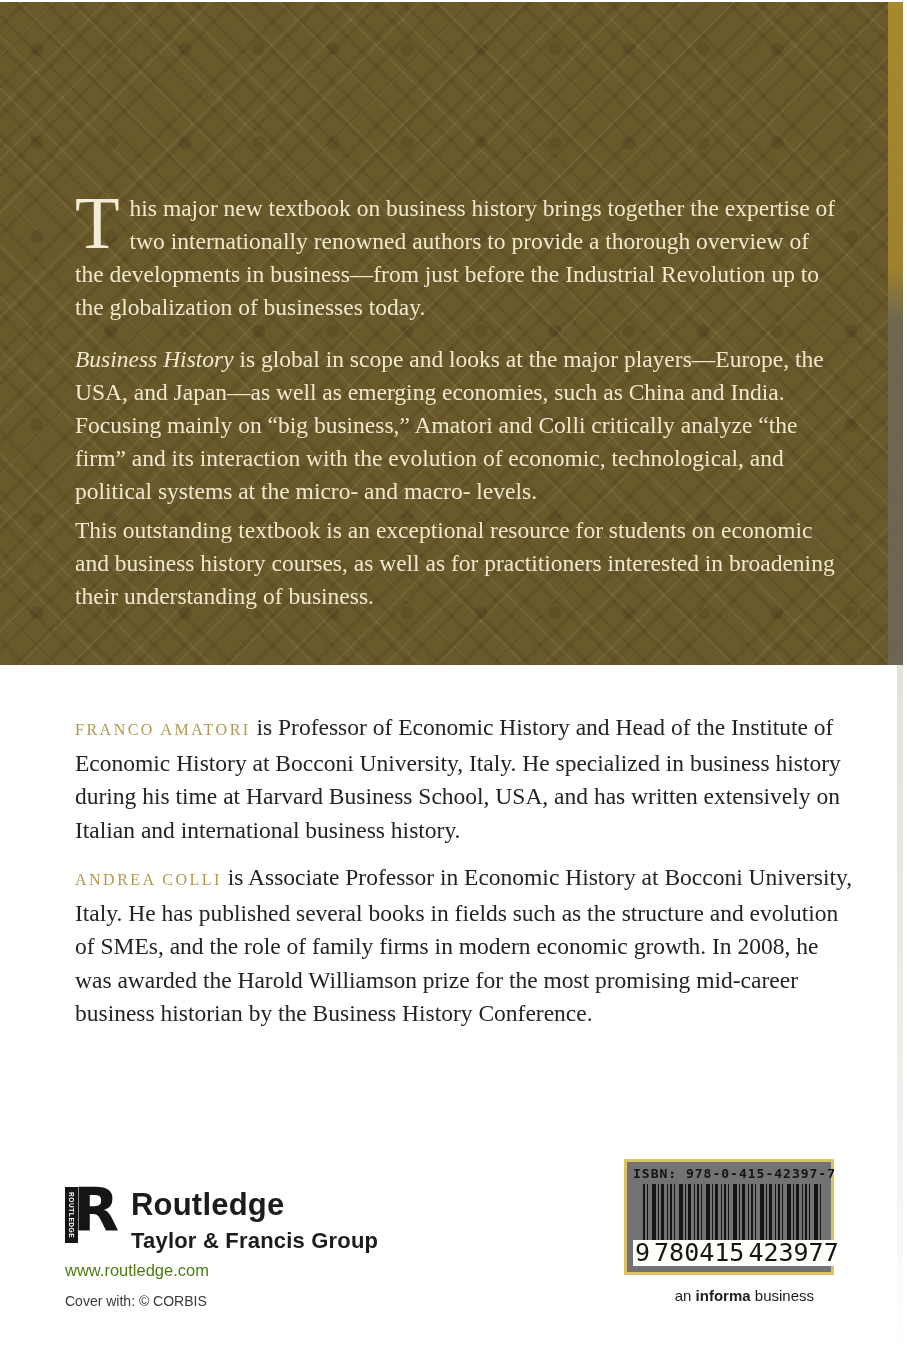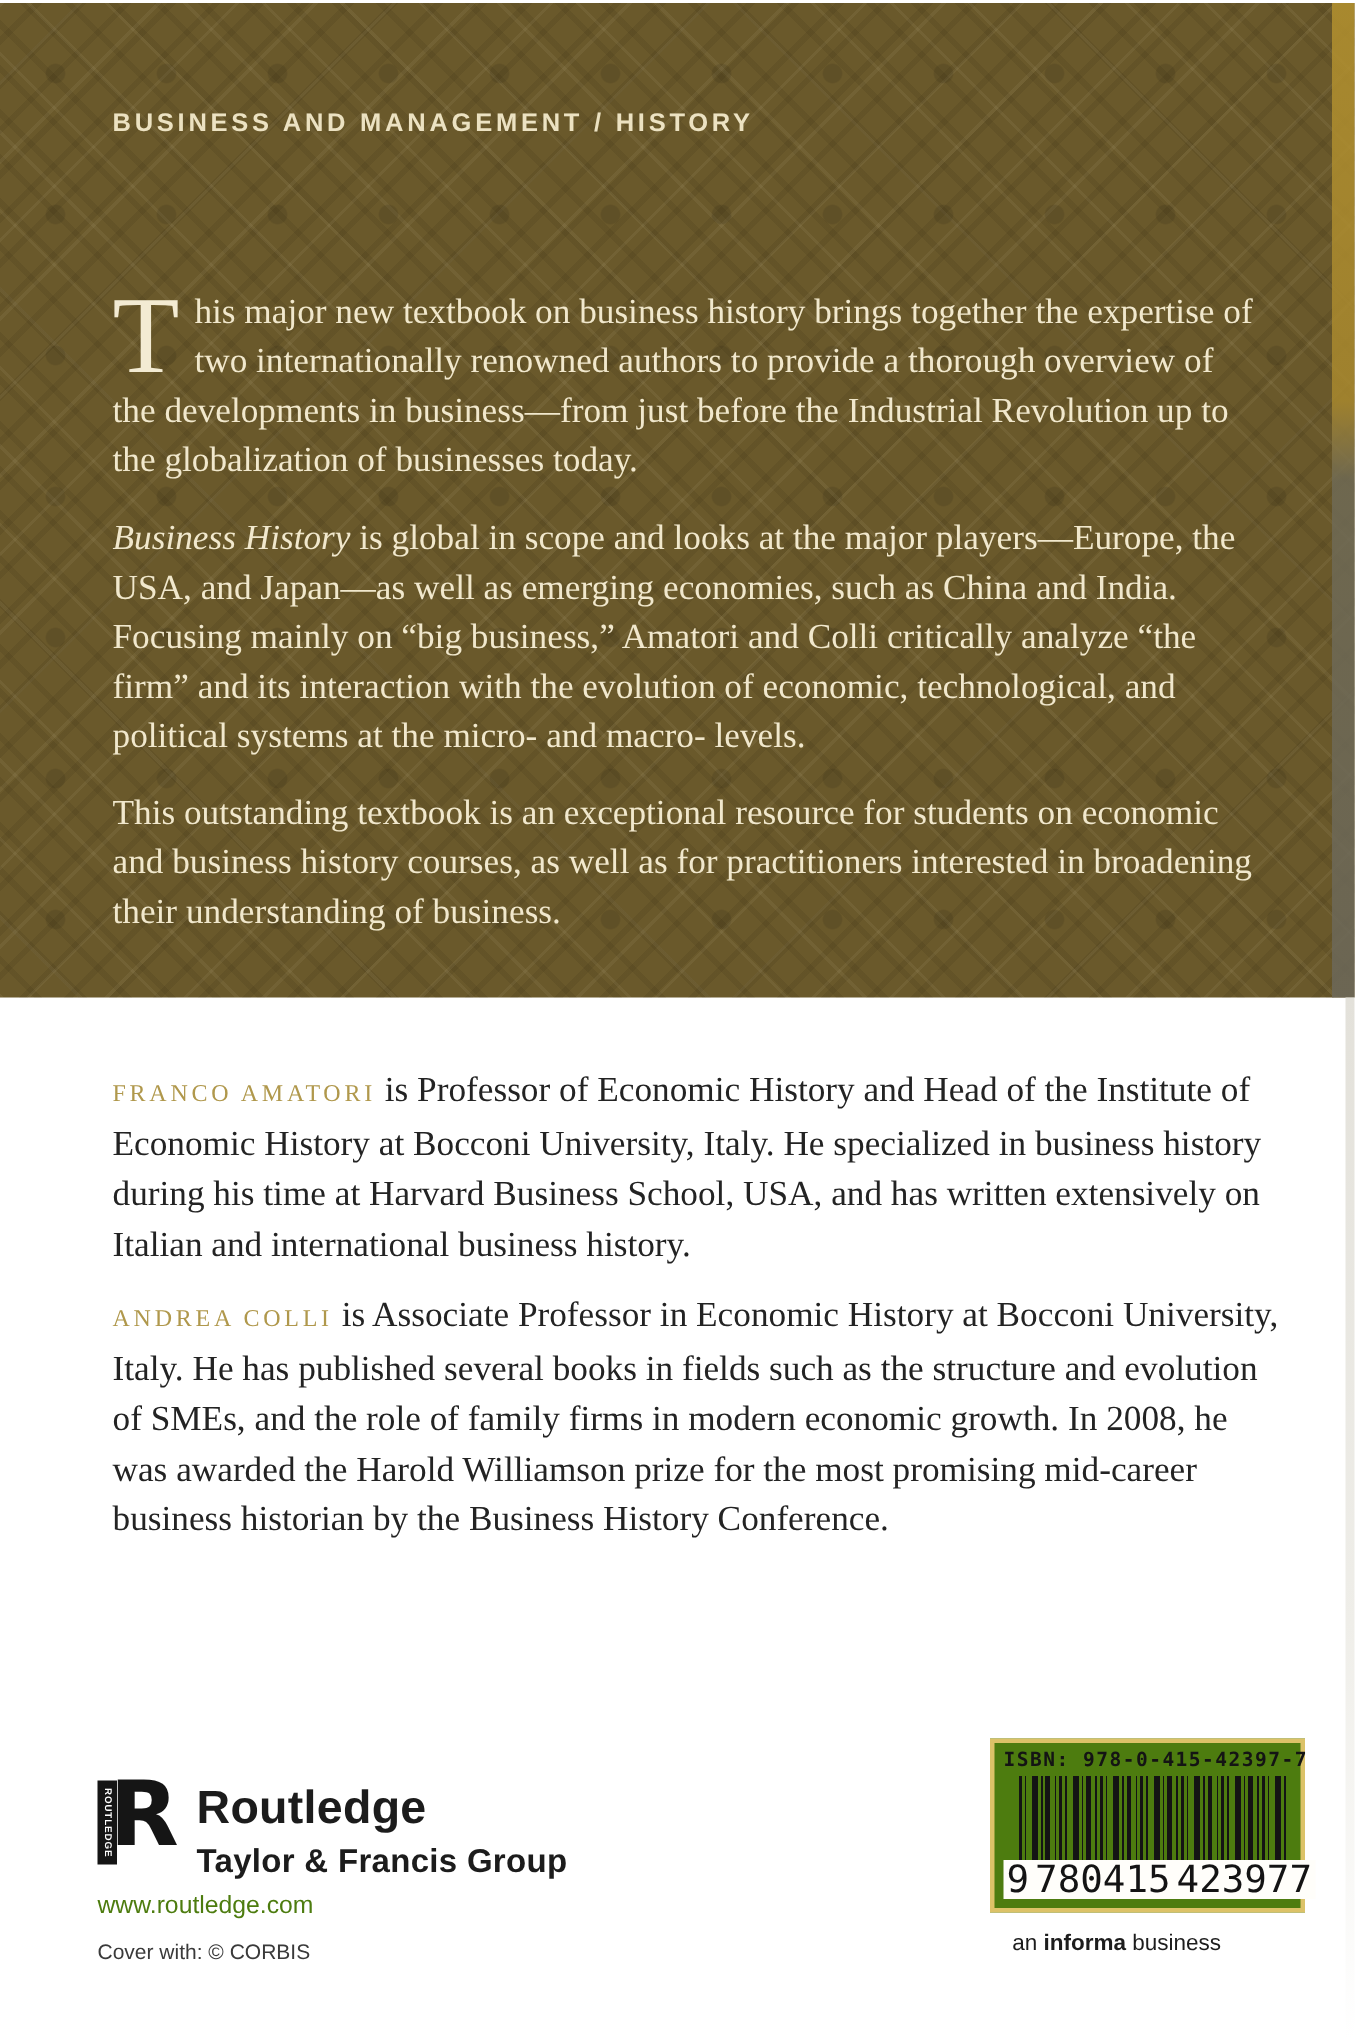--- a/index.html
+++ b/index.html
@@ -43,21 +43,21 @@
     position:absolute; left:75px; margin:0;
     color:#f1e8cd; font-size:23.5px; line-height:33px;
     text-align:left;
   }
   .blurb .dropcap {
     float:left; font-size:73px; line-height:56px;
     padding:4px 10px 0 0; color:#f3ebd3;
   }
   .p1 { top:190px; width:762px; }
   .p2 { top:341px; width:768px; }
-  .p3 { top:524px; width:772px; }
+  .p3 { top:512px; width:772px; }
   .p2 em { font-style:italic; }
 
   
   .bio {
     position:absolute; left:75px; margin:0;
     color:#232323; font-size:23.5px; line-height:33.5px; width:778px;
   }
   .bio-1 { top:711px; }
   .bio-2 { top:861px; }
   .author-name {
@@ -81,22 +81,22 @@
     font-weight:bold; font-size:60px; line-height:1; color:#151515;
   }
   .logo-text { margin-left:10px; padding-top:2px; color:#1c1c1c; }
   .logo-name { font-size:31px; font-weight:bold; letter-spacing:0.2px; line-height:32px; }
   .logo-sub  { font-size:22px; font-weight:bold; letter-spacing:0.2px; margin-top:7px; }
   .website   { margin-top:7px; font-size:16.5px; color:#4d7c0f; }
   .credit    { margin-top:13px; font-size:14px; color:#3a3a3a; }
 
   
   .barcode-box {
-    position:absolute; left:660px; top:1159px; width:210px;
-    border:3px solid #dcc268; background:#4d7c0f;
+    position:absolute; left:624px; top:1159px; width:210px;
+    border:3px solid #dcc268; background:#737373;
     padding:4px 6px 6px 6px; box-sizing:border-box;
   }
   .isbn-line {
     font-family:"DejaVu Sans Mono", monospace;
     font-size:13px; font-weight:bold; letter-spacing:1px;
     color:#141414; text-align:center; white-space:nowrap;
   }
   .bars {
     height:78px; margin:3px 2px 0 10px;
     background:
@@ -120,21 +120,20 @@
     font-size:15px; color:#1d1d1d;
   }
   .informa b { font-weight:bold; }
 </style>
 </head>
 <body>
 
 <div class="cover">
 
   <div class="olive-panel">
-    <div class="category">BUSINESS AND MANAGEMENT / HISTORY</div>
 
     <p class="blurb p1"><span class="dropcap">T</span><span>his major new textbook on business history brings together the expertise of two internationally renowned authors to provide a thorough overview of the developments in business—from just before the Industrial Revolution up to the globalization of businesses today.</span></p>
 
     <p class="blurb p2"><em>Business History</em><span> is global in scope and looks at the major players—Europe, the USA, and Japan—as well as emerging economies, such as China and India. Focusing mainly on “big business,” Amatori and Colli critically analyze “the firm” and its interaction with the evolution of economic, technological, and political systems at the micro- and macro- levels.</span></p>
 
     <p class="blurb p3">This outstanding textbook is an exceptional resource for students on economic and business history courses, as well as for practitioners interested in broadening their understanding of business.</p>
   </div>
 
   <div class="edge-highlight"></div>
   <div class="edge-lower"></div>

